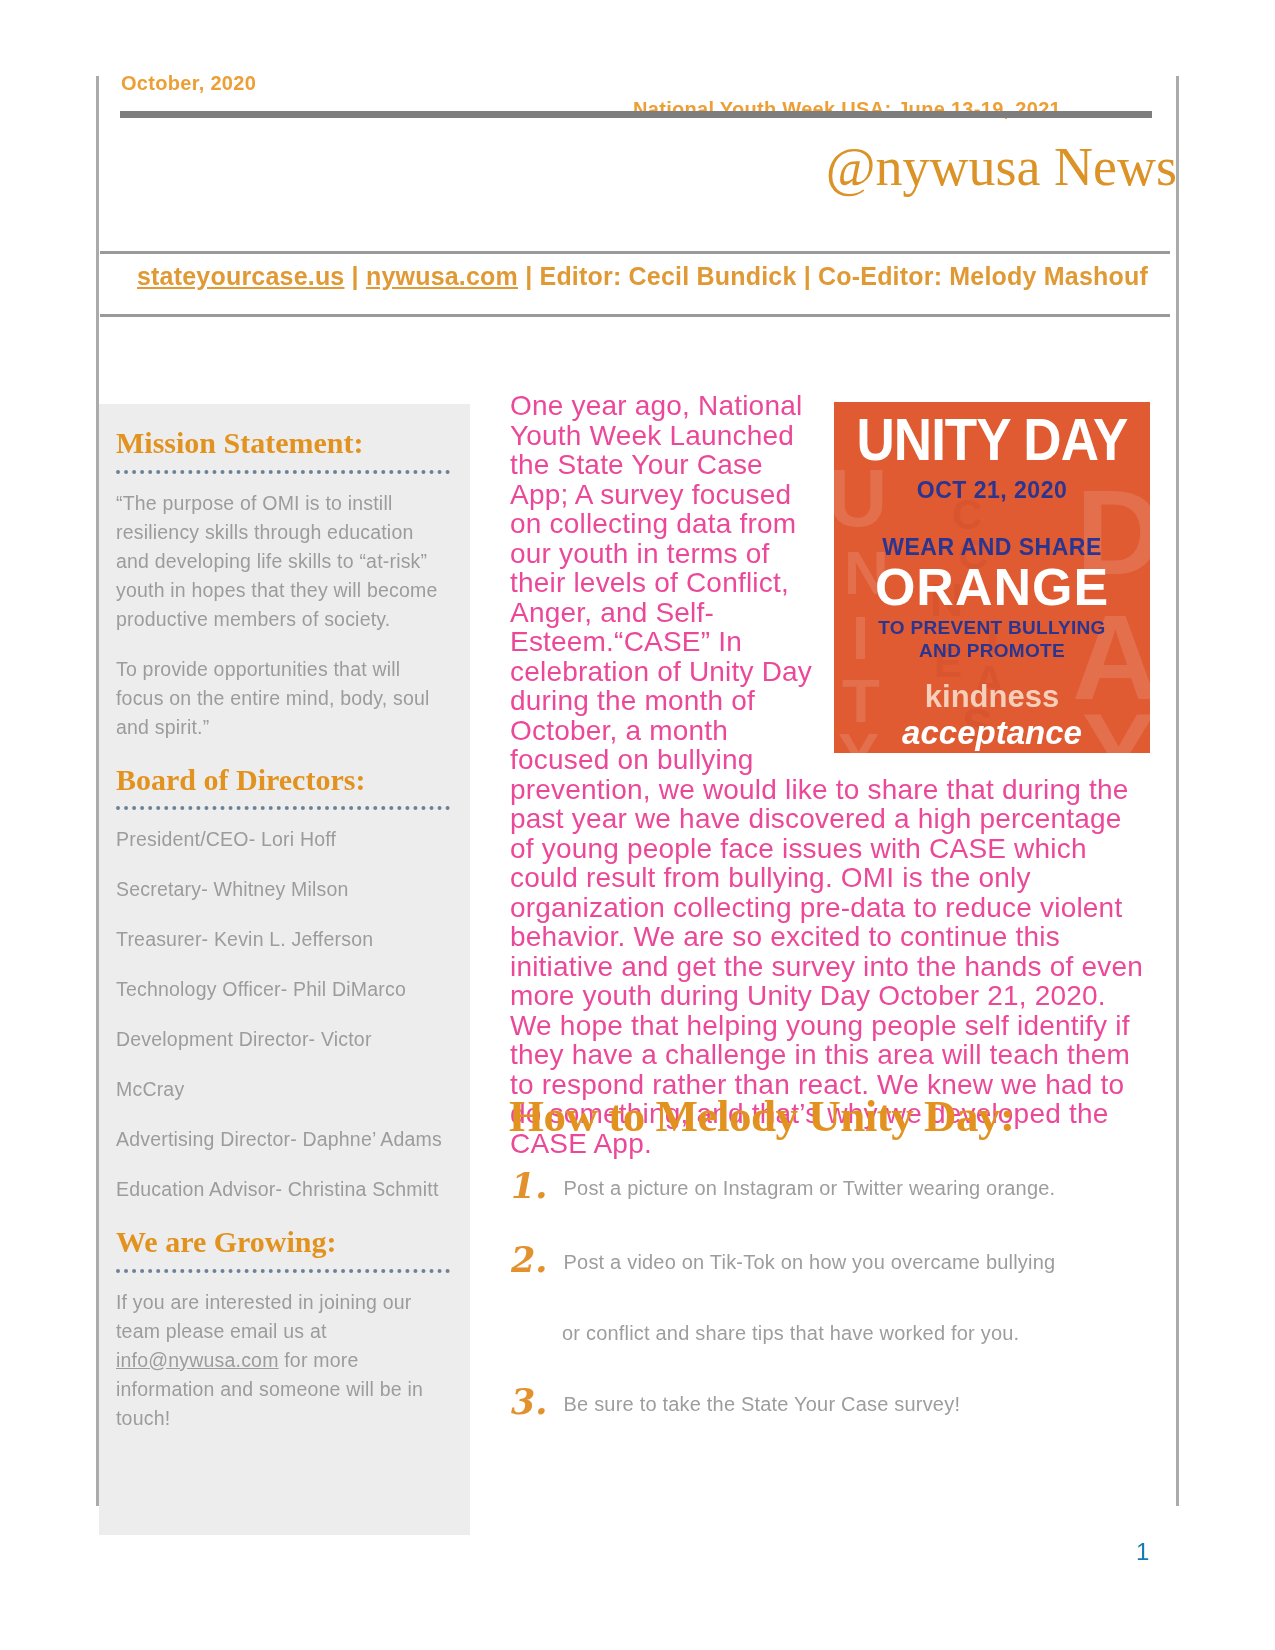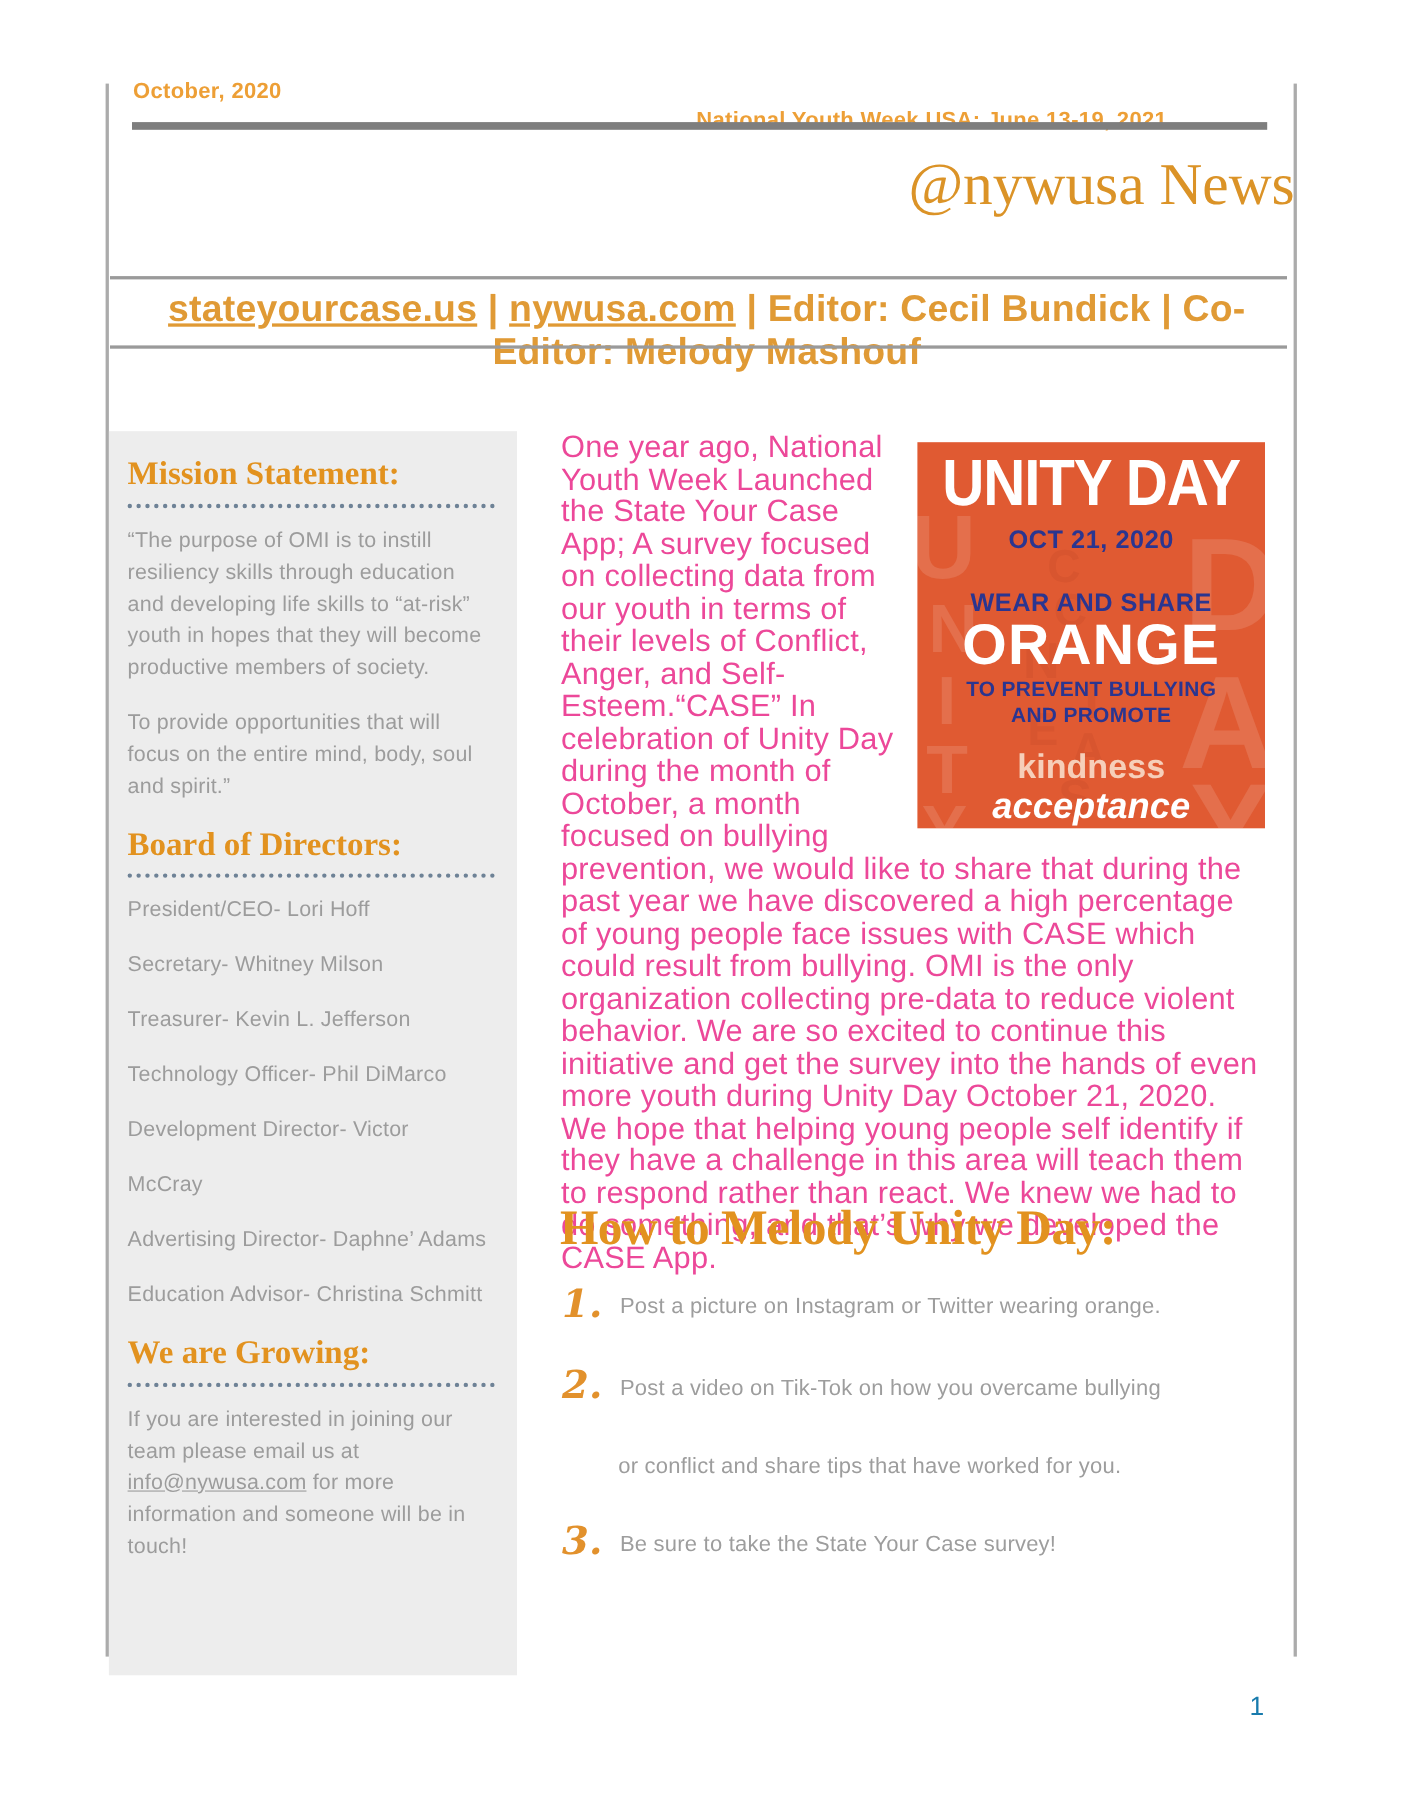--- a/index.html
+++ b/index.html
@@ -19,25 +19,25 @@
   
   .hdr { position: absolute; top: 72px; font-size: 20px; font-weight: bold; color: #ed9f36; letter-spacing: 0.3px; }
   .hdr.left { left: 121px; }
   .hdr.right { right: 123px; margin-top: 26px; }
 
   .title { position: absolute; left: 97px; top: 138px; width: 1080px; text-align: right;
            font-family: "Liberation Serif", serif; font-size: 54px; font-weight: 500;
            color: #db9327; line-height: 1.1; }
 
   .masthead { position: absolute; left: 97px; top: 262px; width: 1080px; text-align: center;
-              font-size: 34px; font-weight: bold; color: #e09a35; letter-spacing: 0.2px; padding-left: 11px; }
+              font-size: 25px; font-weight: bold; color: #e09a35; letter-spacing: 0.2px; padding-left: 11px; }
   .masthead a, .masthead .mlink { color: #e09a35; text-decoration: underline; cursor: pointer; }
 
   
-  .sidebar { position: absolute; left: 99px; top: 392px; width: 371px; height: 1131px;
+  .sidebar { position: absolute; left: 99px; top: 404px; width: 371px; height: 1131px;
              background: #ededed; padding: 22px 20px 0 17px; }
   .sidebar h2 { font-family: "Liberation Serif", serif; font-size: 30px; font-weight: 700;
                 color: #e2921f; line-height: 1.15; }
   .sidebar h2.gap { margin-top: 12px; }
   .dotted { height: 0; border-top: 4px dotted #6e8296; margin: 9px 0 15px 0; }
   .sidebar p { font-size: 19.5px; line-height: 29px; color: #9c9c9c; letter-spacing: 0.2px;
                margin: 0 0 21px 0; }
   .sidebar .email { color: #9c9c9c; text-decoration: underline; cursor: pointer; margin-top: 17px; }
 
   

